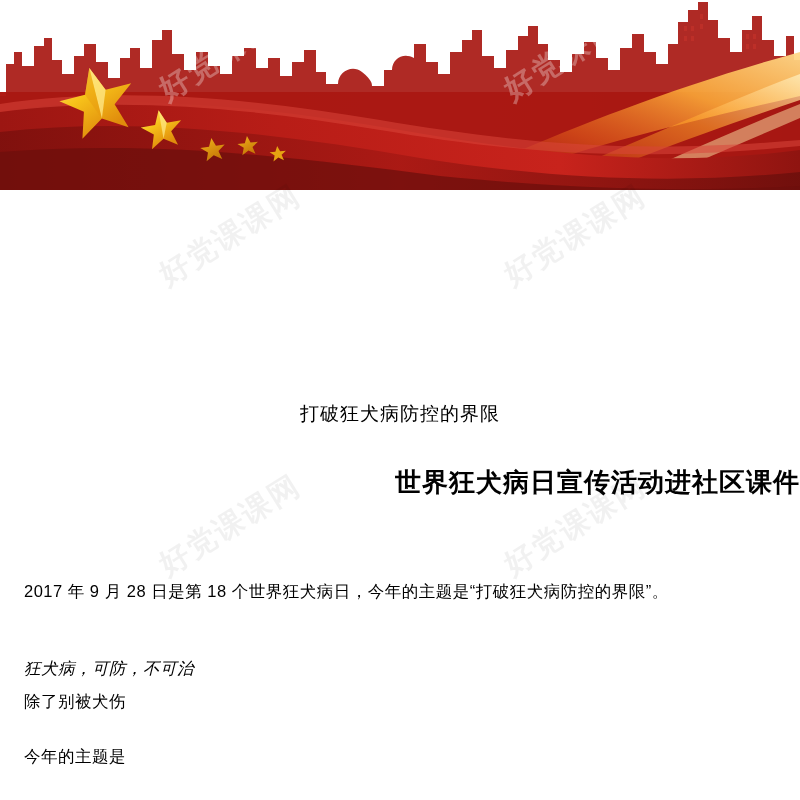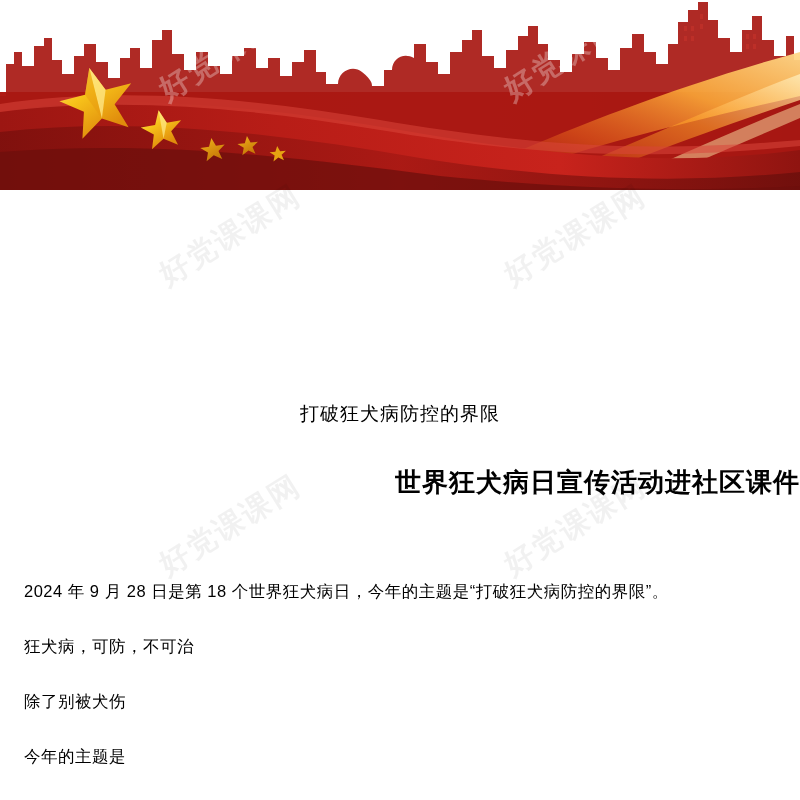--- a/index.html
+++ b/index.html
@@ -85,21 +85,21 @@
   .para {
     position: absolute;
     left: 24px;
     right: 24px;
     font-size: 16.5px;
     color: #000000;
     line-height: 1.6;
     letter-spacing: 0.5px;
   }
   .p1 { top: 388px; }
-  .p2 { top: 443px; }
+  .p2 { top: 465px; font-style: italic; }
   .p3 { top: 498px; }
   .p4 { top: 553px; }
 </style>
 </head>
 <body>
 
 <div class="banner">
   <svg class="banner-bg" viewBox="0 0 800 190" preserveAspectRatio="none">
     <defs>
       <linearGradient id="ribbonGrad" x1="0" y1="0" x2="1" y2="0">
@@ -205,21 +205,21 @@
       <g transform="translate(278,154) rotate(-6)">
         <polygon points="0,-8 2.4,-2.5 8.2,-2.5 3.5,1.1 5.3,6.9 0,3.5 -5.3,6.9 -3.5,1.1 -8.2,-2.5 -2.4,-2.5" fill="#e6a412"></polygon>
       </g>
     </g>
   </svg>
 </div>
 
 <div class="doc">
   <div class="subtitle">打破狂犬病防控的界限</div>
   <div class="maintitle">世界狂犬病日宣传活动进社区课件</div>
-  <div class="para p1">2024 年 9 月 28 日是第 18 个世界狂犬病日，今年的主题是“打破狂犬病防控的界限”。</div>
+  <div class="para p1">2017 年 9 月 28 日是第 18 个世界狂犬病日，今年的主题是“打破狂犬病防控的界限”。</div>
   <div class="para p2">狂犬病，可防，不可治</div>
   <div class="para p3">除了别被犬伤</div>
   <div class="para p4">今年的主题是</div>
 </div>
 
 <div class="watermark-layer">
   <div class="wm wm-light" style="left:150px; top:30px;">好党课课网</div>
   <div class="wm wm-light" style="left:495px; top:30px;">好党课课网</div>
   <div class="wm" style="left:150px; top:215px;">好党课课网</div>
   <div class="wm" style="left:495px; top:215px;">好党课课网</div>

